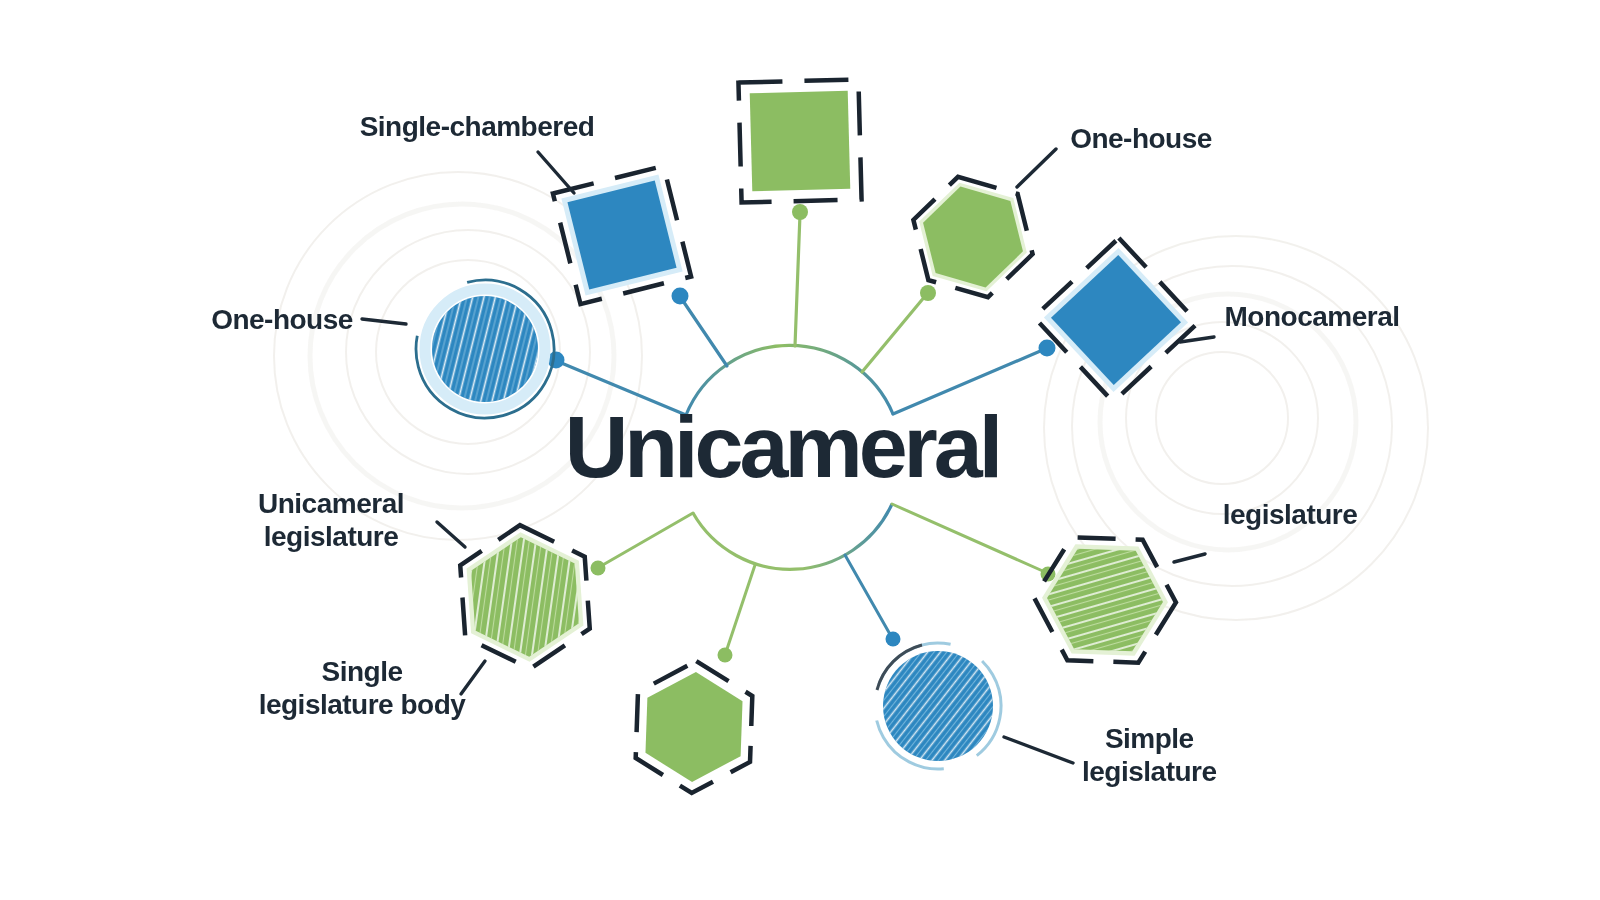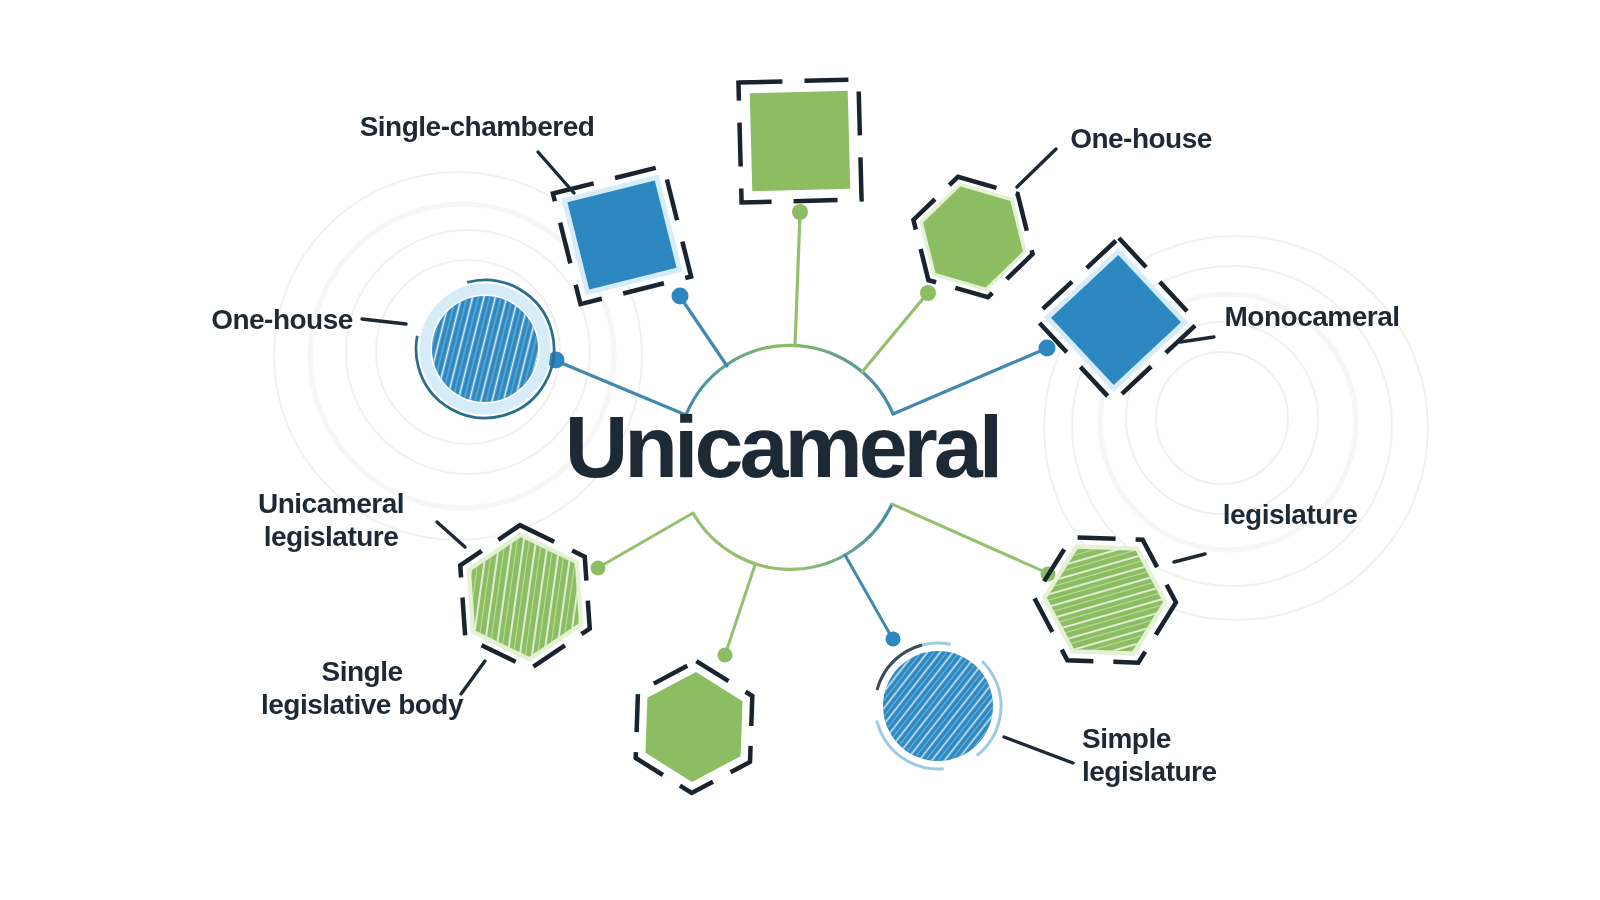--- a/index.html
+++ b/index.html
@@ -12,21 +12,21 @@
   .title{
     position:absolute;left:782px;top:396px;transform:translateX(-50%);
     font-size:88px;font-weight:700;letter-spacing:-4px;color:var(--text-dark,#1d2935);
     white-space:nowrap;
   }
   .label{
     position:absolute;transform:translateX(-50%);text-align:center;
     font-size:28px;font-weight:700;letter-spacing:-0.5px;line-height:33px;
     color:var(--text-dark,#1d2935);white-space:nowrap;
   }
-  .label--left{transform:none;text-align:left;}
+  .label--left{transform:none;text-align:center;}
   .label span{display:block;}
 </style>
 </head>
 <body>
 
 <div class="stage">
 
   <svg width="1600" height="900" viewBox="0 0 1600 900">
     <defs>
       <pattern id="hatchBlueSteep" patternUnits="userSpaceOnUse" width="11" height="11" patternTransform="rotate(14)">
@@ -189,21 +189,21 @@
     <span>Monocameral</span>
   </div>
 
   <div class="label" style="left:331px;top:487px;">
     <span>Unicameral</span>
     <span>legislature</span>
   </div>
 
   <div class="label" style="left:362px;top:655px;">
     <span>Single</span>
-    <span>legislative body</span>
+    <span>legislature body</span>
   </div>
 
   <div class="label" style="left:1290px;top:498px;">
     <span>legislature</span>
   </div>
 
   <div class="label label--left" style="left:1082px;top:722px;">
     <span>Simple</span>
     <span>legislature</span>
   </div>

